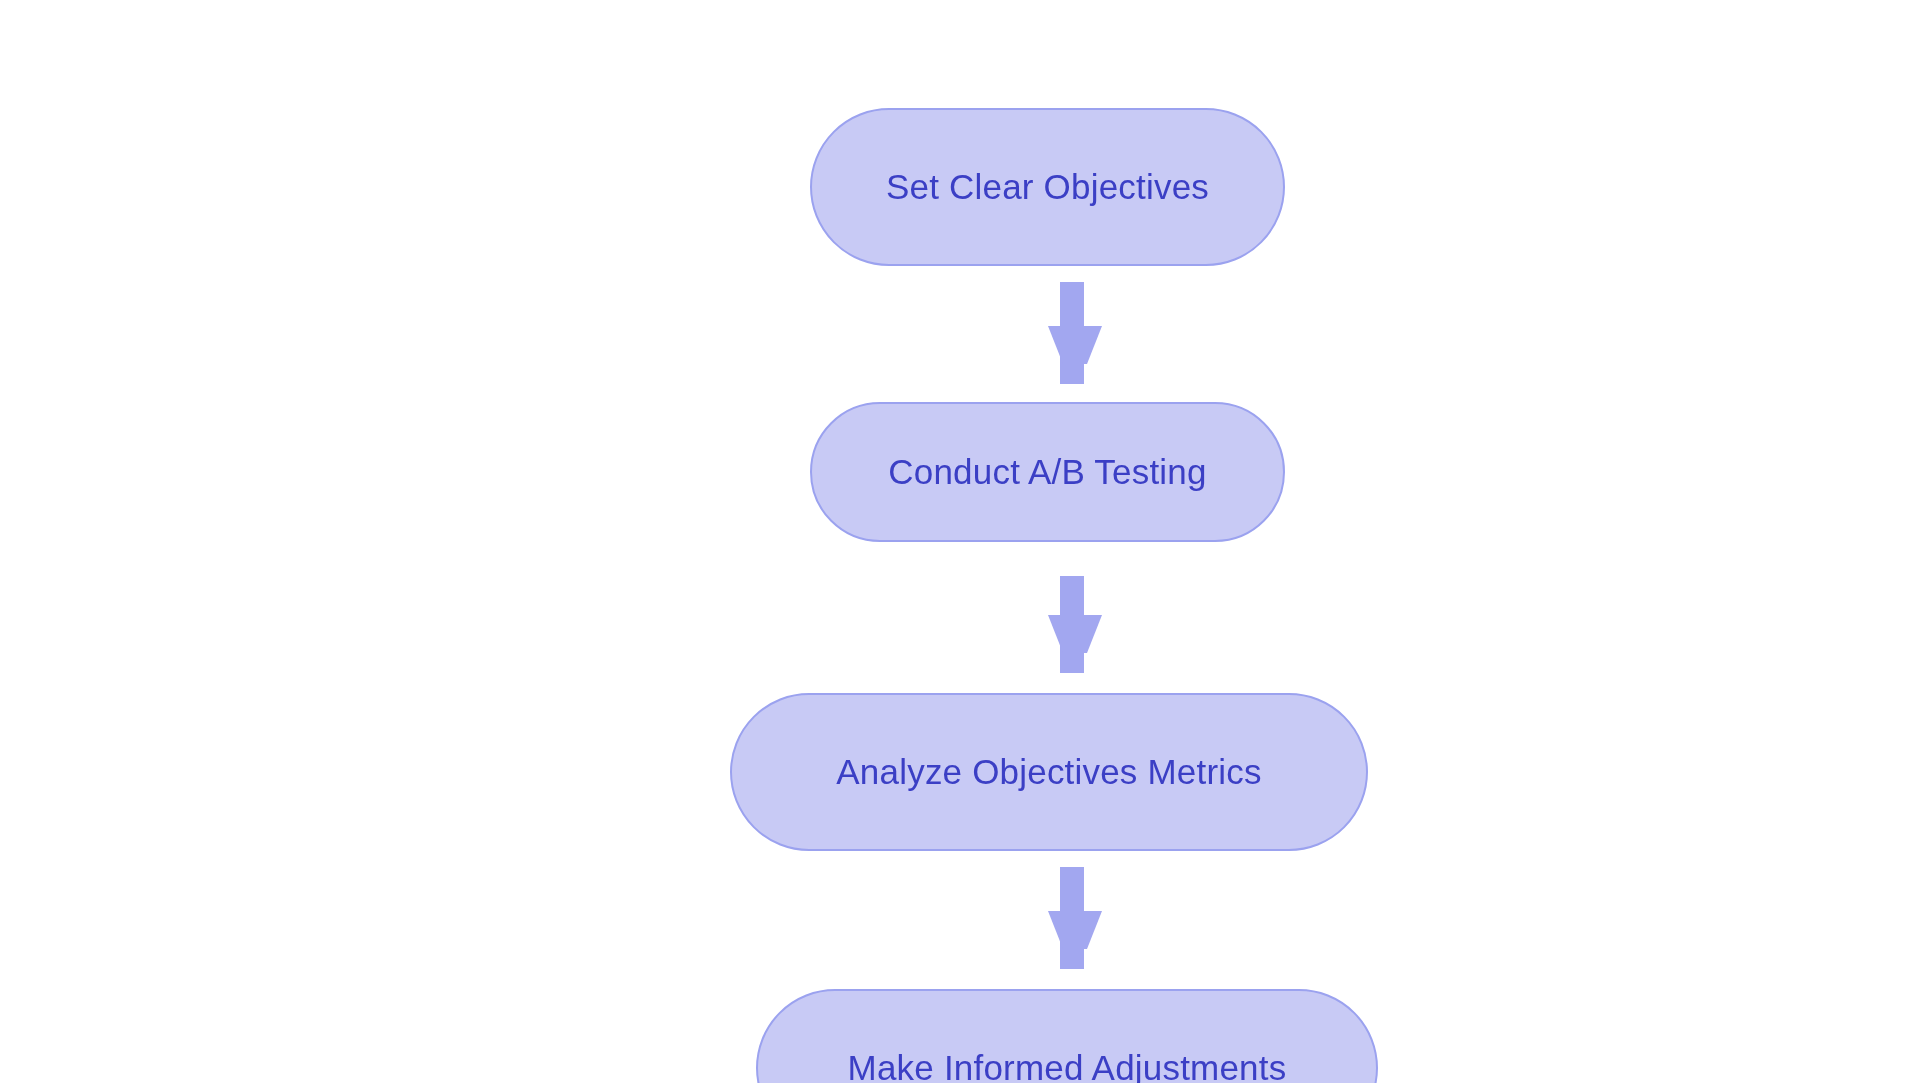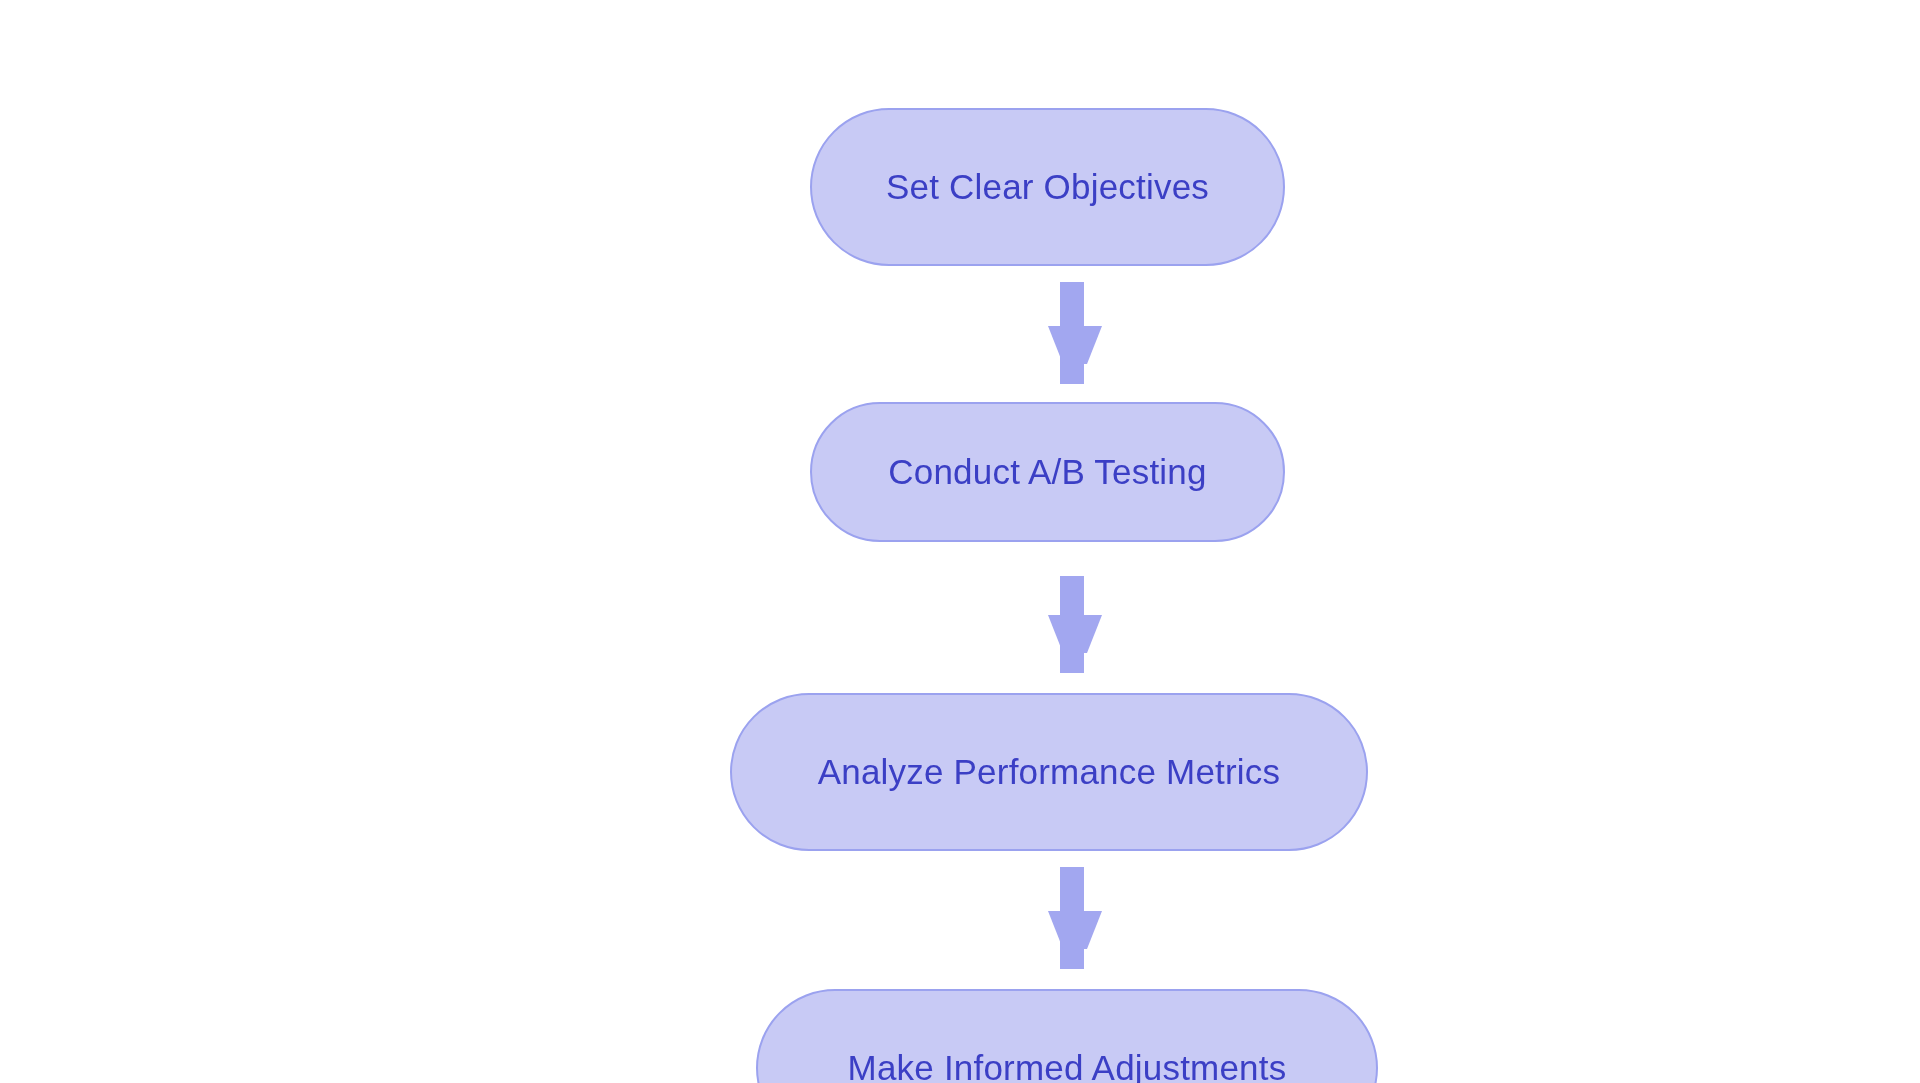--- a/index.html
+++ b/index.html
@@ -77,21 +77,21 @@
   <div class="flow-node node-2">
     <span>Conduct A/B Testing</span>
   </div>
 
   <div class="flow-arrow arrow-2">
     <div class="arrow-line"></div>
     <div class="arrow-head"></div>
   </div>
 
   <div class="flow-node node-3">
-    <span>Analyze Performance Metrics</span>
+    <span>Analyze Objectives Metrics</span>
   </div>
 
   <div class="flow-arrow arrow-3">
     <div class="arrow-line"></div>
     <div class="arrow-head"></div>
   </div>
 
   <div class="flow-node node-4">
     <span>Make Informed Adjustments</span>
   </div>

